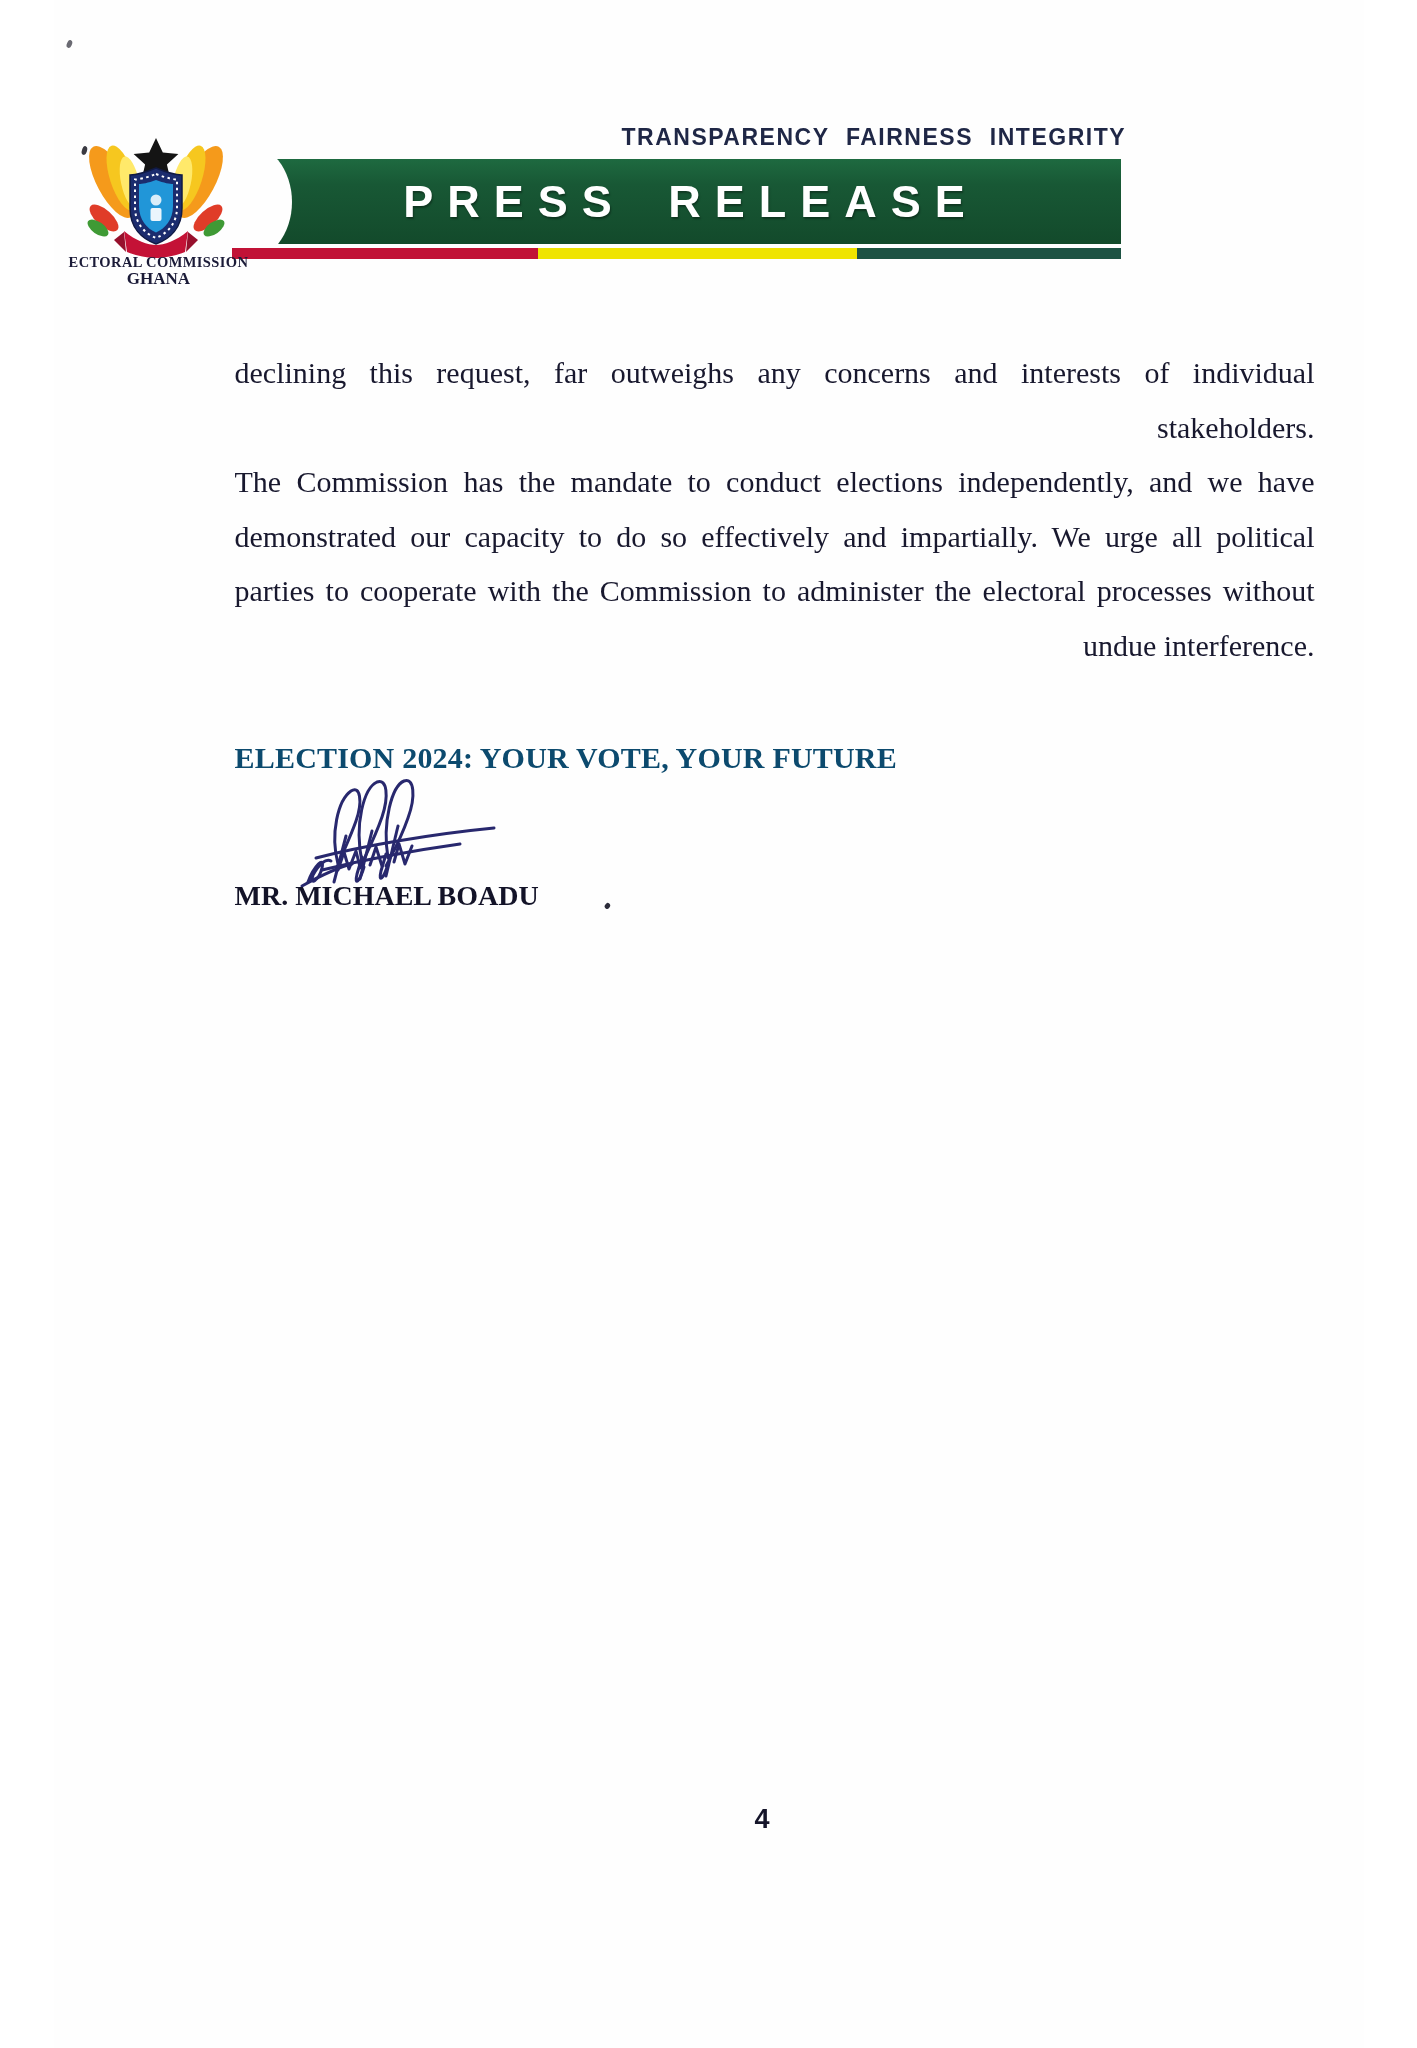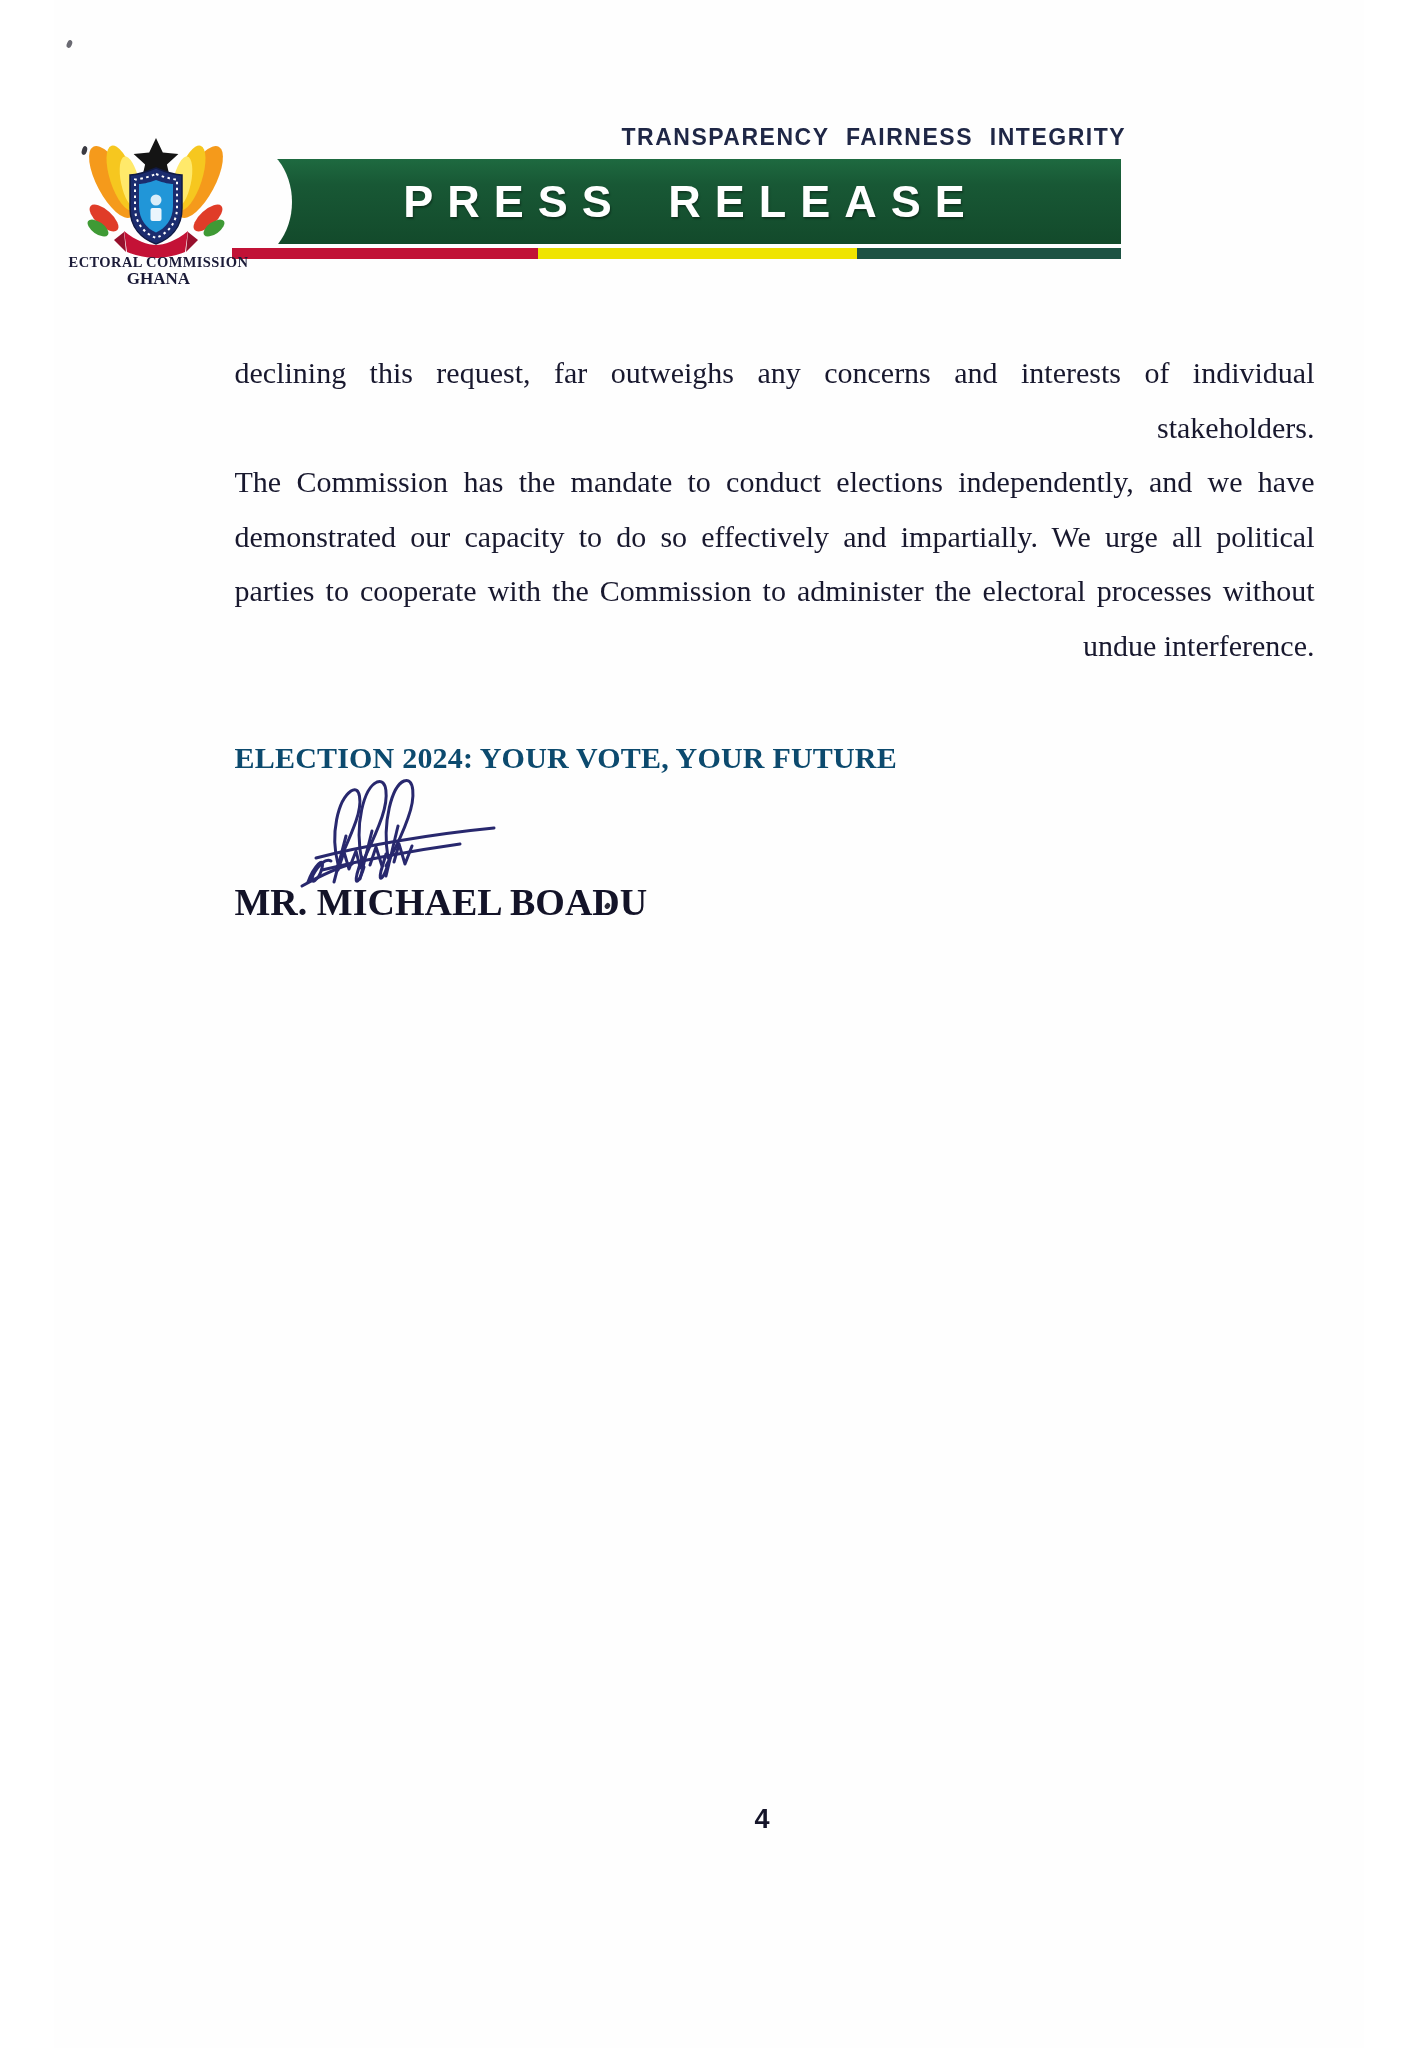--- a/index.html
+++ b/index.html
@@ -135,21 +135,21 @@
     left: 238px;
     top: 776px;
     width: 212px;
     height: 114px;
   }
 
   .signatory-name {
     position: absolute;
     left: 181px;
     top: 880px;
-    font-size: 38px;
+    font-size: 28px;
     font-weight: bold;
     color: #131328;
     white-space: nowrap;
   }
   .signatory-title {
     position: absolute;
     left: 181px;
     top: 922px;
     font-size: 28px;
     font-weight: bold;

